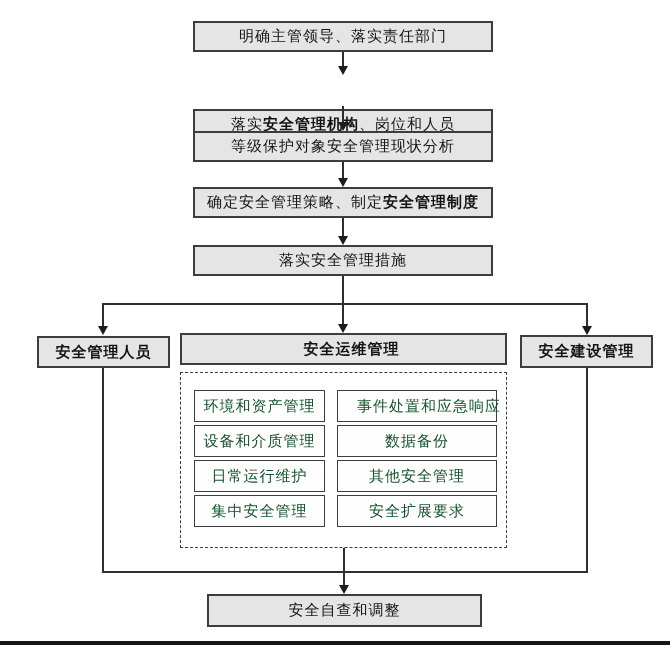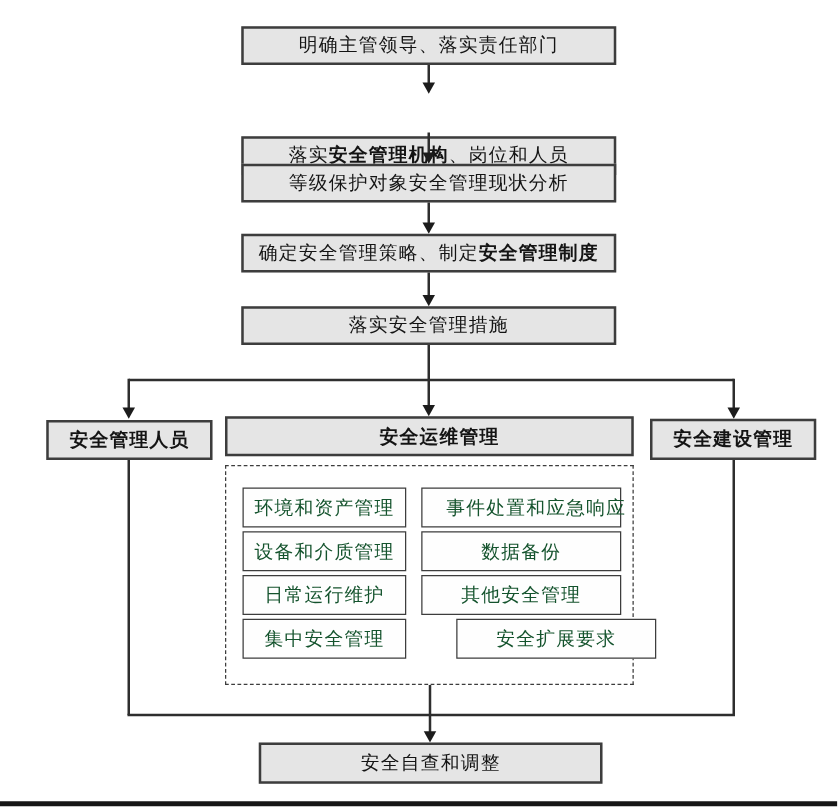--- a/index.html
+++ b/index.html
@@ -144,21 +144,21 @@
 
   <div class="cell" style="left:337px; top:390px; width:160px; height:32px;padding-left:24px;">
     <span>事件处置和应急响应</span>
   </div>
   <div class="cell" style="left:337px; top:425px; width:160px; height:32px;">
     <span>数据备份</span>
   </div>
   <div class="cell" style="left:337px; top:460px; width:160px; height:32px;">
     <span>其他安全管理</span>
   </div>
-  <div class="cell" style="left:337px; top:495px; width:160px; height:32px;margin-left:28px;">
+  <div class="cell" style="left:337px; top:495px; width:160px; height:32px;">
     <span>安全扩展要求</span>
   </div>
 
   <div class="vline" style="left:102px; top:368px; height:204px;"></div>
   <div class="vline" style="left:586px; top:368px; height:204px;"></div>
   <div class="hline" style="left:102px; top:571px; width:486px;"></div>
   <div class="vline" style="left:343px; top:548px; height:38px;"></div>
   <div class="arrow-down" style="left:339px; top:585px;"></div>
 
   <div class="box" style="left:207px; top:594px; width:275px; height:33px;">

